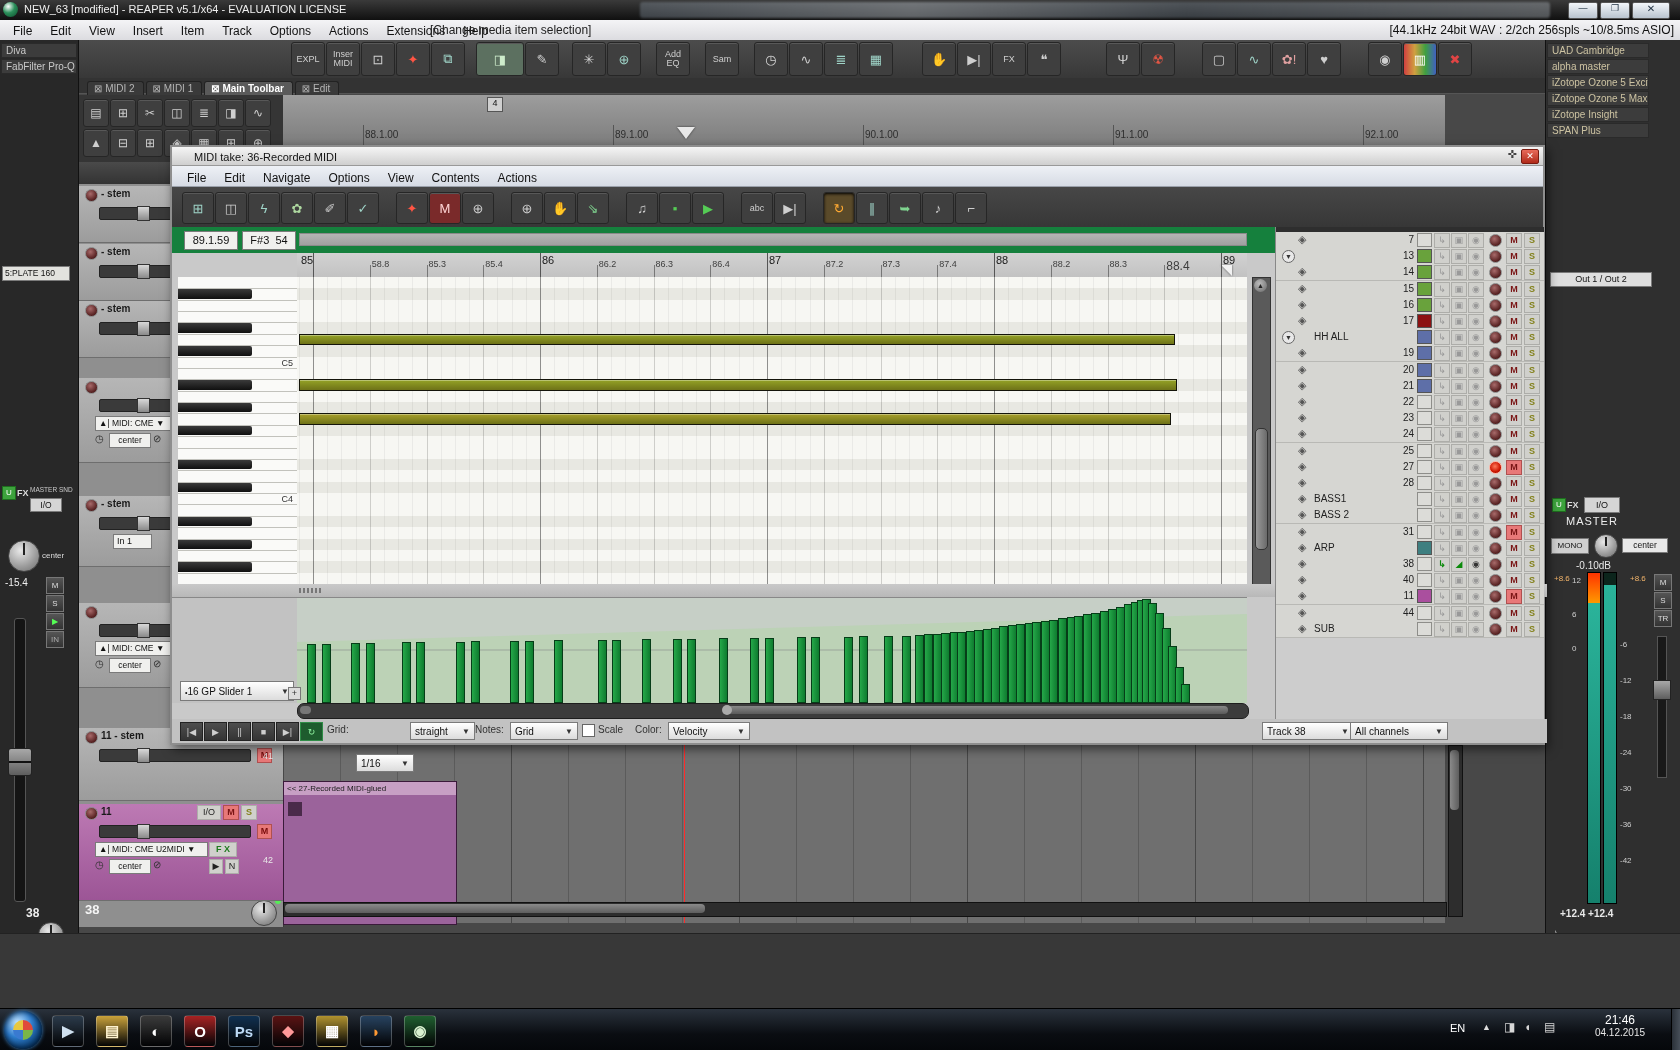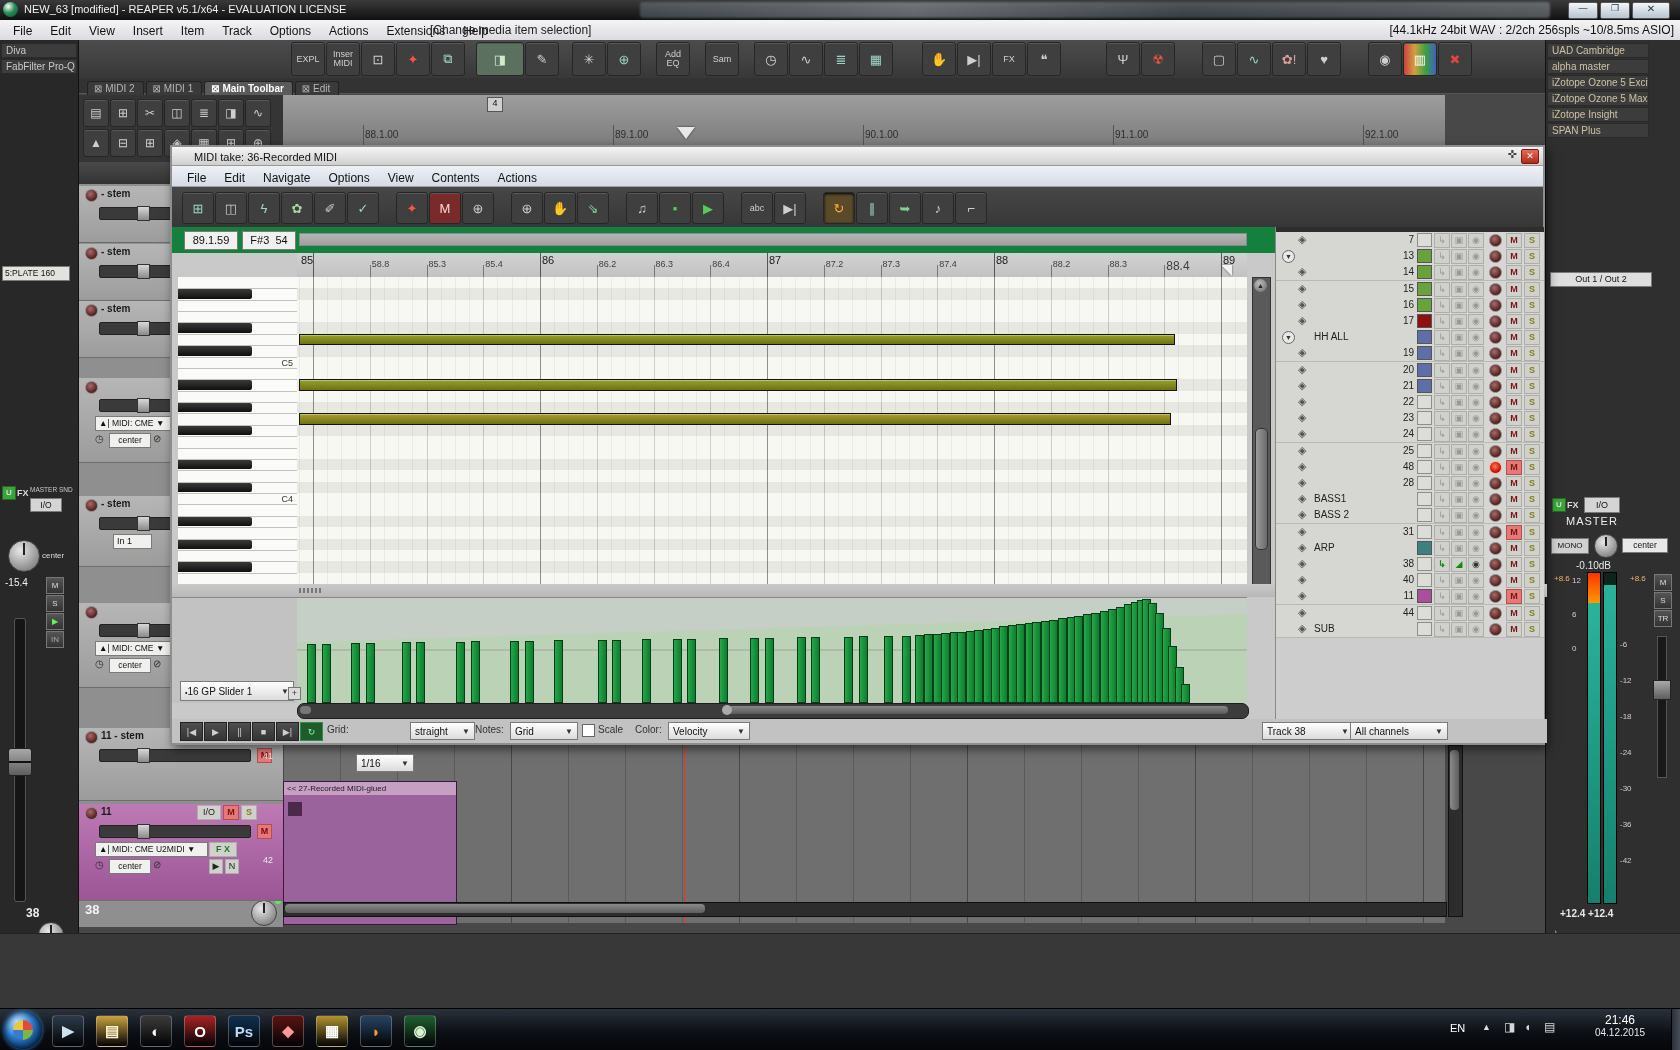--- a/index.html
+++ b/index.html
@@ -757,21 +757,21 @@
           <div class="cbox" style="right: 112px;"></div>
           <div class="mini" style="right: 94px;">↳</div>
           <div class="mini" style="right: 77px;">▣</div>
           <div class="mini" style="right: 60px;">◉</div>
           <div class="recdot" style="right: 42px;"></div>
           <div class="mini msym" style="right: 22px;">M</div>
           <div class="mini ssym" style="right: 4px;">S</div>
         </div>
         <div class="trow" style="top: 231.8px;">
           <div style="position: absolute; left: 22px; top: 1px; font-size: 11px; color: rgb(85, 85, 85);">◈</div>
-          <div class="num">48</div>
+          <div class="num">27</div>
           <div class="cbox" style="right: 112px;"></div>
           <div class="mini" style="right: 94px;">↳</div>
           <div class="mini" style="right: 77px;">▣</div>
           <div class="mini" style="right: 60px;">◉</div>
           <div class="recdot on" style="right: 42px;"></div>
           <div class="mini msym mut" style="right: 22px;">M</div>
           <div class="mini ssym" style="right: 4px;">S</div>
         </div>
         <div class="trow" style="top: 248px;">
           <div style="position: absolute; left: 22px; top: 1px; font-size: 11px; color: rgb(85, 85, 85);">◈</div>

